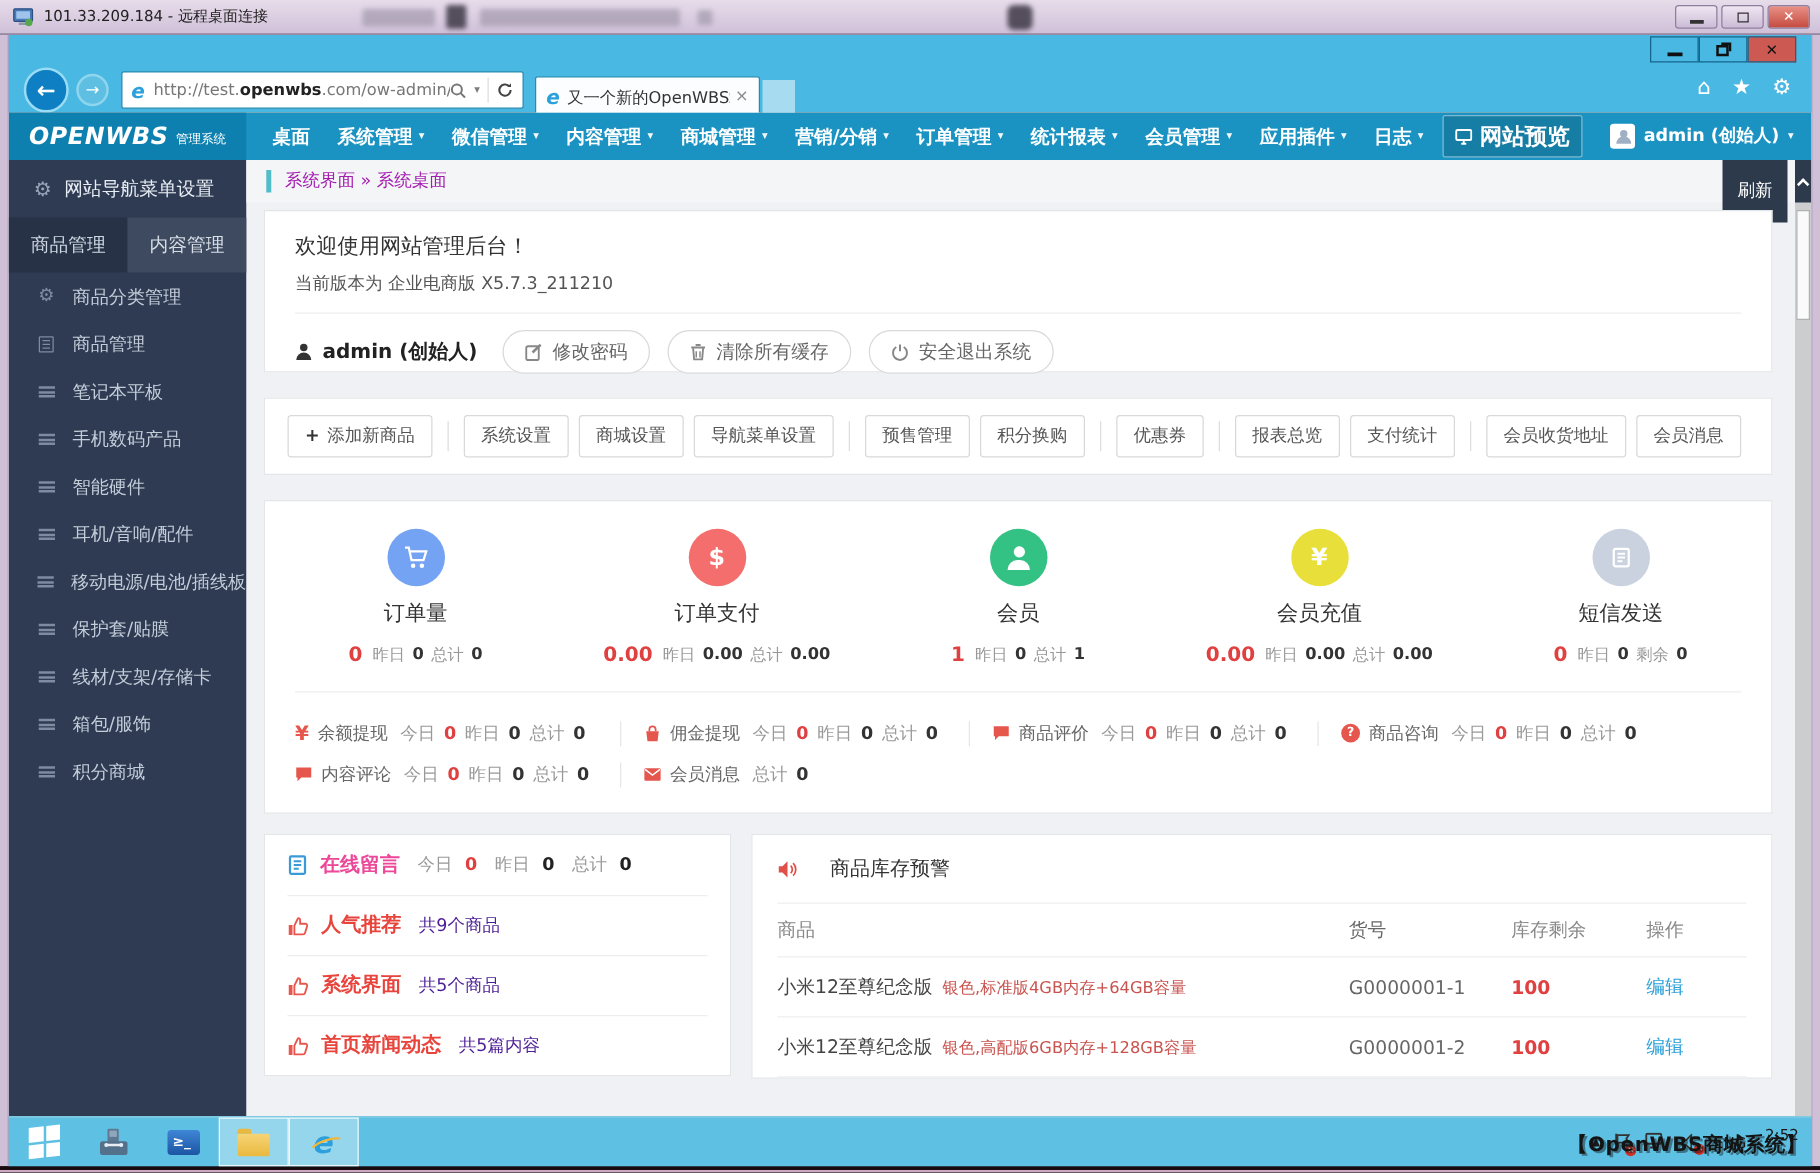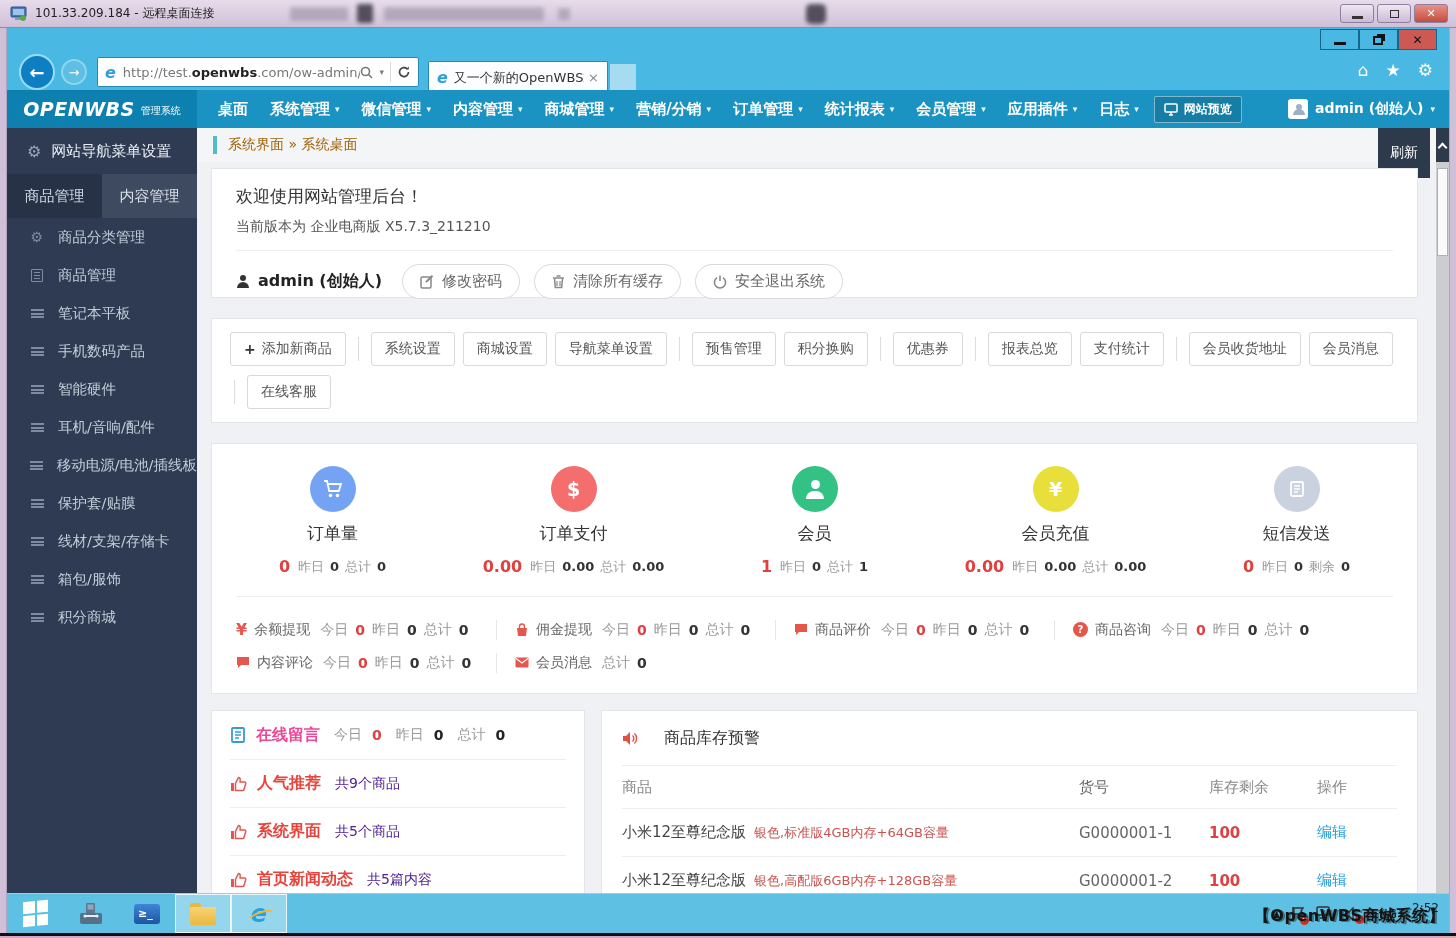--- a/index.html
+++ b/index.html
@@ -58,21 +58,21 @@
 
   
   .topnav { height:38px; background:var(--accent_blue,#1b93c2); display:flex; align-items:stretch; color:#fff; }
   .logo-block { width:190px; background:#0d80b0; display:flex; align-items:center; justify-content:center; gap:6px; }
   .logo-main { font-size:19px; font-weight:800; letter-spacing:.5px; font-style:italic; }
   .logo-sub { font-size:10px; margin-top:4px; }
   .menu { display:flex; align-items:center; padding-left:10px; }
   .menu-item { padding:0 11px; height:38px; display:flex; align-items:center; gap:5px; font-size:15px; font-weight:bold; cursor:pointer; white-space:nowrap;text-align:right; }
   .caret { font-size:9px; opacity:.95; }
   .preview-btn { margin-left:4px; align-self:center; display:flex; align-items:center; gap:6px; padding:4px 9px;
-    background:rgba(0,0,0,.15); border:1px solid rgba(255,255,255,.45); border-radius:2px; font-size:12px; font-weight:bold; cursor:pointer; white-space:nowrap; }
+    background:rgba(0,0,0,.15); border:1px solid rgba(255,255,255,.45); border-radius:2px; font-size:18px; font-weight:bold; cursor:pointer; white-space:nowrap; }
   .userbox { margin-left:auto; margin-right:14px; display:flex; align-items:center; gap:7px; font-size:14px; font-weight:bold; white-space:nowrap; }
   .avatar { width:20px; height:20px; background:#fff; border-radius:3px; display:flex; align-items:center; justify-content:center; color:#9fb0c4; }
 
   .body-row { display:flex; height:765px; }
 
   
   .sidebar { width:190px; background:var(--sidebar,#2e3b52); color:#c3cdda; flex-shrink:0; }
   .sb-header { height:46px; display:flex; align-items:center; gap:10px; padding-left:20px; color:#e8edf4; font-size:15px; }
   .sb-header .gear { color:#97a4b8; font-size:16px; }
   .sb-tabs { height:44px; display:flex; }
@@ -83,21 +83,21 @@
   .sb-item .ic { color:#7e8ba0; width:16px; display:flex; justify-content:center; }
   .i-bars { display:inline-block; width:13px; height:9px; border-top:2px solid currentColor; border-bottom:2px solid currentColor; position:relative; }
   .i-bars::after { content:""; position:absolute; left:0; top:2.5px; width:100%; height:2px; background:currentColor; }
   .i-docbox { display:inline-block; width:12px; height:13px; border:1.5px solid currentColor; border-radius:1px; position:relative; }
   .i-docbox::after { content:""; position:absolute; left:2px; top:2px; width:6px; height:1.5px; background:currentColor; box-shadow:0 3px 0 currentColor, 0 6px 0 currentColor; }
 
   
   .main { flex:1; position:relative; overflow:hidden; }
   .crumb { height:34px; background:#f4f5f7; display:flex; align-items:center; padding-left:16px; position:relative; }
   .crumb-bar { width:4px; height:18px; background:#53bcc9; margin-right:11px; }
-  .crumb-text { font-size:14px; color:#a16207; }
+  .crumb-text { font-size:14px; color:#a21caf; }
   .refresh-btn { position:absolute; right:19px; top:0; width:52px; height:50px; background:#2d3a4b; color:#fff; font-size:14px;
     display:flex; align-items:center; justify-content:center; cursor:pointer; }
   .scrollbar { position:absolute; right:0; top:0; width:13px; height:765px; background:#cbcdcf; z-index:5; }
   .scroll-up { height:34px; background:#2d3a4b; display:flex; align-items:center; justify-content:center; }
   .chev-up { width:7px; height:7px; border-left:2px solid #fff; border-top:2px solid #fff; transform:rotate(45deg); margin-top:4px; }
   .scroll-thumb { position:absolute; left:1px; top:40px; width:11px; height:88px; background:#fafafa; border:1px solid #aeb0b2; }
 
   .content { position:absolute; top:34px; left:0; right:13px; bottom:0; padding:6px 18px 0 14px; overflow:hidden; }
   .card { background:#fff; border:1px solid #e3e5e8; }
 
@@ -483,24 +483,20 @@
             <span class="q-btn">积分换购</span>
             <span class="q-sep"></span>
             <span class="q-btn">优惠券</span>
             <span class="q-sep"></span>
             <span class="q-btn">报表总览</span>
             <span class="q-btn">支付统计</span>
             <span class="q-sep"></span>
             <span class="q-btn">会员收货地址</span>
             <span class="q-btn">会员消息</span>
           </div>
-          <div class="q-row">
-            <span class="q-sep"></span>
-            <span class="q-btn">在线客服</span>
-          </div>
         </div>
 
         <div class="card statcard">
           <div class="stat-row">
             <div class="stat">
               <span class="stat-circle" style="background:var(--stat_blue,#74a3f3);">
                   <svg width="22" height="20" viewBox="0 0 22 20">
                     <path d="M2 2h3l2.2 10h9.6l2.2-7H6" fill="none" stroke="#fff" stroke-width="1.8"></path>
                     <circle cx="8.5" cy="16.5" r="1.8" fill="#fff"></circle>
                     <circle cx="15.5" cy="16.5" r="1.8" fill="#fff"></circle>

